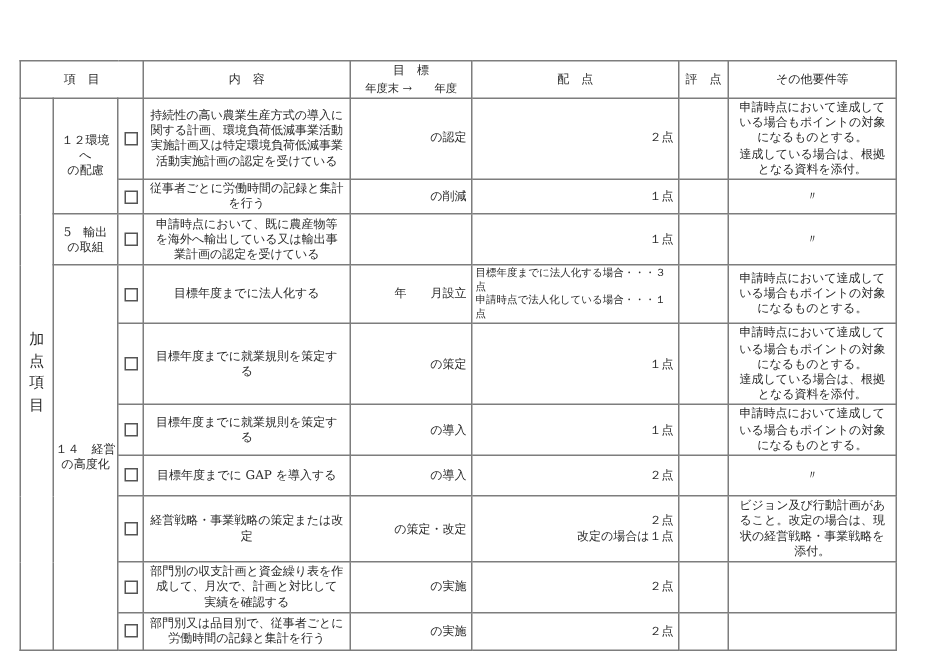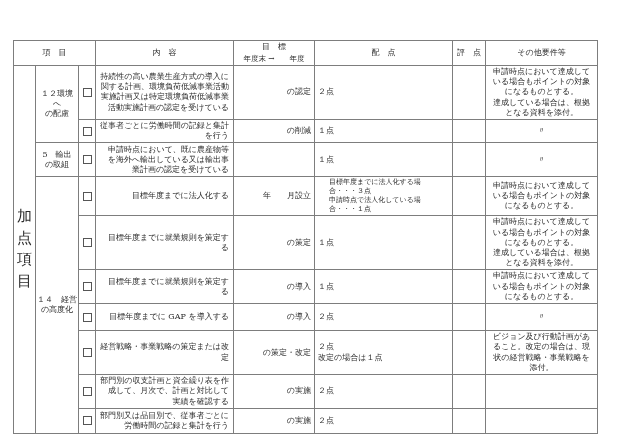--- a/index.html
+++ b/index.html
@@ -24,28 +24,28 @@
   }
   
   tr.hdr{height:19px}
   tr.r1{height:48px} tr.r2{height:17px} tr.r3{height:34px} tr.r4{height:33px}
   tr.r5{height:44px} tr.r6{height:24px} tr.r7{height:27px} tr.r8{height:39px}
   tr.r9{height:31px} tr.r10{height:25px}
 
   td.hcell{text-align:center;font-size:8px;}
   td.hcell .sub{display:block;font-size:7.5px;margin-top:2px;}
   td.vlabel{text-align:center;padding:0;}
-  td.vlabel div{width:1em;margin:0 auto;word-break:break-all;line-height:1.45;font-size:15px;}
+  td.vlabel div{width:1em;margin:0 auto;word-break:break-all;line-height:1.45;font-size:10px;}
   td.item{text-align:center;white-space:pre-line;padding:1px 1px;}
   td.chk{text-align:center;padding:0;}
   .box{display:inline-block;width:7px;height:7px;border:1px solid #555;background:#fff;vertical-align:middle;}
-  td.content{text-align:right;padding:1px 4px;}
+  td.content{text-align:center;padding:1px 4px;}
   td.target{text-align:right;padding:1px 3px;white-space:pre;}
-  td.points{text-align:left;white-space:pre-line;}
-  td.points-left{text-align:left;font-size:7px;padding:1px 14px;white-space:pre-line;}
+  td.points{text-align:right;white-space:pre-line;}
+  td.points-left{text-align:left;font-size:7px;padding:1px 2px;white-space:pre-line;}
   td.score{}
   td.other{text-align:center;padding:1px 4px;white-space:pre-line;}
   td.other.ditto{text-align:center;}
   td.other.empty{}
 </style>
 </head>
 <body>
 
 <div class="sheet">
 <table>

